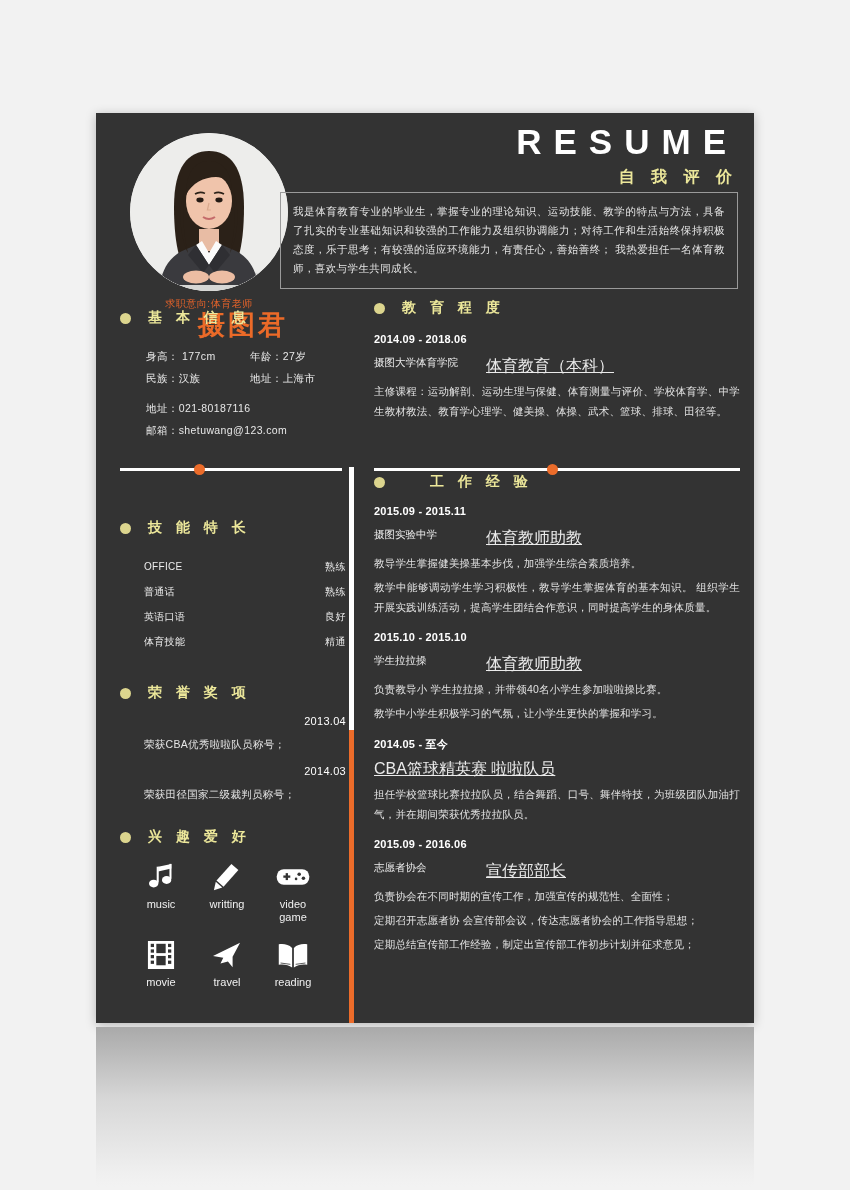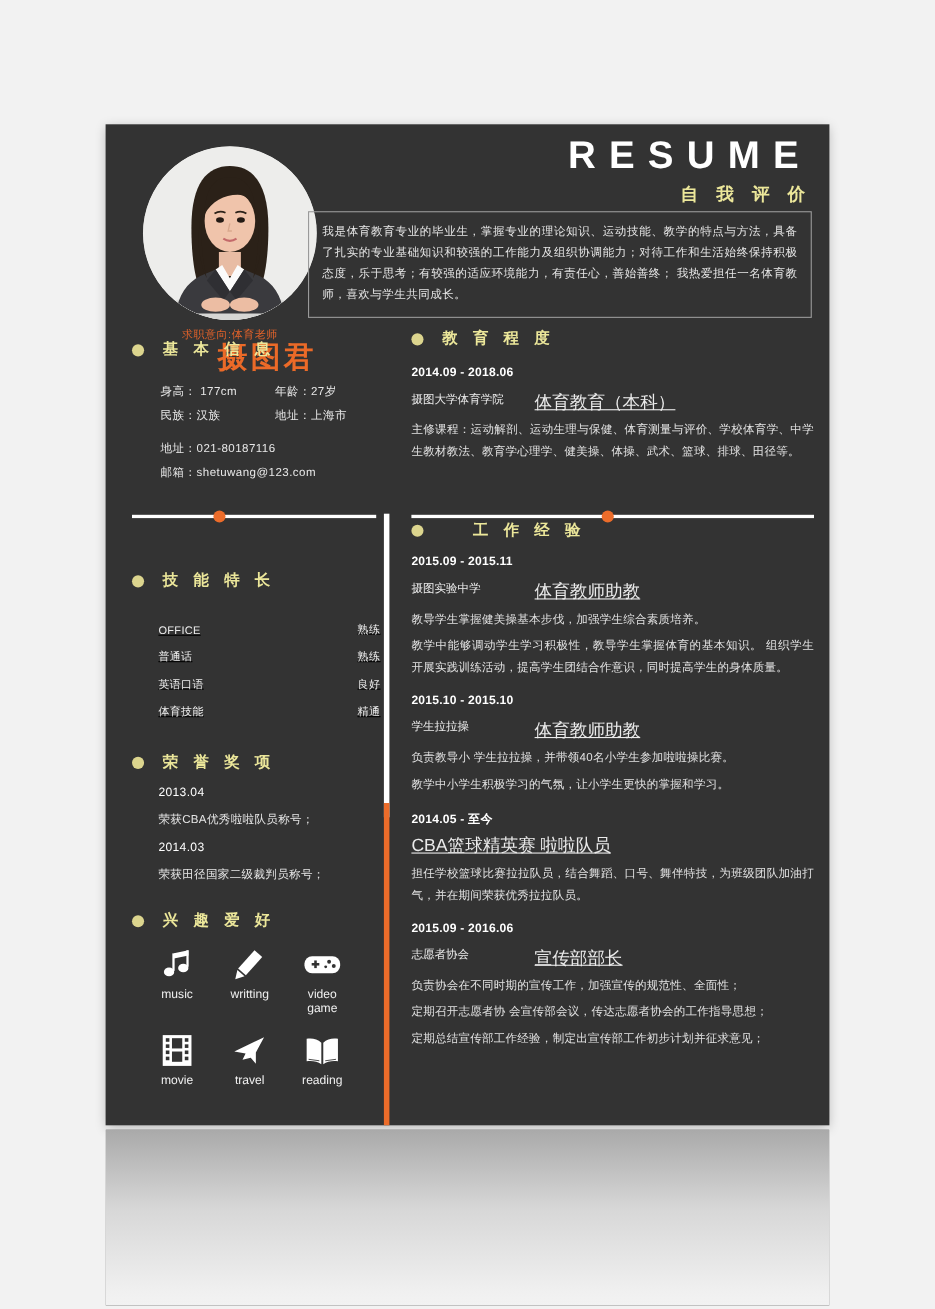--- a/index.html
+++ b/index.html
@@ -73,28 +73,28 @@
   
   .divider { position:absolute; height:3px; background:#ffffff; }
   .divider .knob {
     position:absolute; top:-4px; width:11px; height:11px; border-radius:50%;
     background:#ec6c2a;
   }
   .vline-w { position:absolute; left:253px; top:354px; width:5px; height:276px; background:#ffffff; }
   .vline-o { position:absolute; left:253px; top:617px; width:5px; height:396px; background:#ec6c2a; }
 
   
-  .skill-row { display:flex; align-items:flex-end; height:25px;text-decoration:underline; }
+  .skill-row { display:flex; align-items:center; height:25px; }
   .skill-name { width:72px; color:#ededed; font-size:10px; letter-spacing:0.3px; }
   .skill-track { width:86px; height:6px; position:relative; }
   .skill-fill { height:6px; border-radius:1px; }
   .skill-level { width:48px; text-align:right; color:#ededed; font-size:10px; letter-spacing:0.5px; }
 
   
-  .honor-date { color:#ffffff; font-size:11px; letter-spacing:0.3px; margin-top:13px; }
+  .honor-date { color:#ffffff; font-size:11px; letter-spacing:0.3px; margin-top:13px;text-align:right; }
   .honor-text { color:#e6e6e6; font-size:10.5px; letter-spacing:0.3px; margin-top:11px; }
 
   
   .hobby-grid { display:flex; flex-wrap:wrap; width:206px; margin-left:8px; }
   .hobby { width:66px; text-align:center; margin-top:14px; }
   .hobby .ico { height:34px; display:flex; align-items:center; justify-content:center; }
   .hobby .lab { color:#f0f0f0; font-size:11px; line-height:13px; margin-top:4px; }
 
   
   .blk-date { color:#ffffff; font-size:11px; font-weight:bold; letter-spacing:0.2px; margin-top:14px; }

